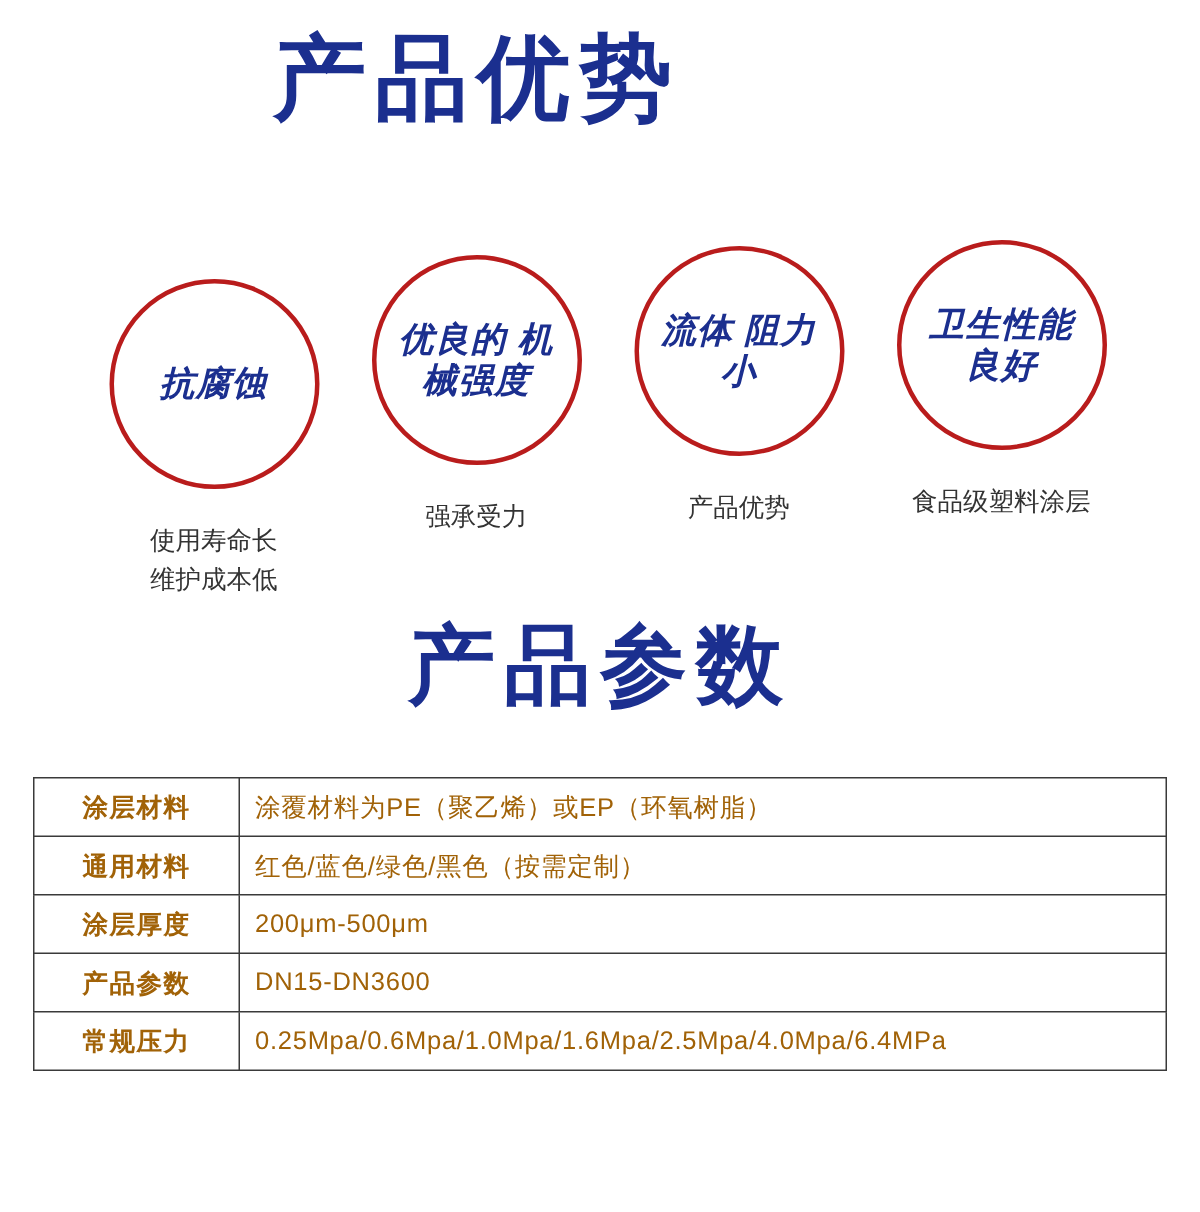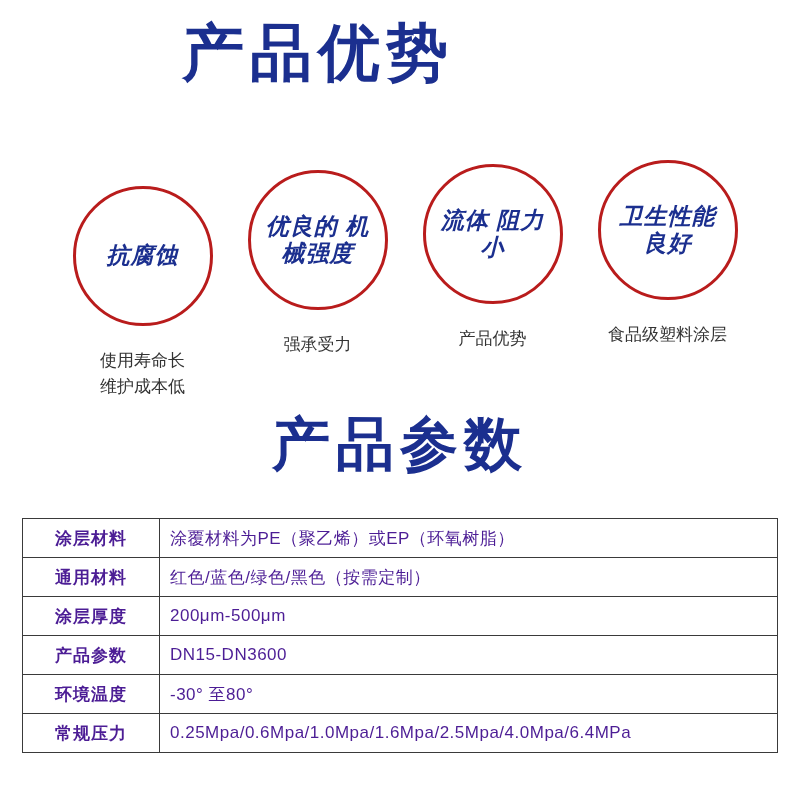--- a/index.html
+++ b/index.html
@@ -101,21 +101,21 @@
     top: 518px;
     width: 756px;
     border-collapse: collapse;
     table-layout: fixed;
   }
   .param-table td {
     border: 1px solid #3a3a3a;
     height: 38px;
     padding: 0 10px;
     font-size: 17px;
-    color: #4c1d95;
+    color: #a16207;
     vertical-align: middle;
   }
   .param-table td.label {
     width: 116px;
     font-weight: bold;
     text-align: center;
     letter-spacing: 1px;
   }
   .param-table td.value {
     letter-spacing: 0.5px;
@@ -178,23 +178,19 @@
       </tr>
       <tr>
         <td class="label">涂层厚度</td>
         <td class="value">200μm-500μm</td>
       </tr>
       <tr>
         <td class="label">产品参数</td>
         <td class="value">DN15-DN3600</td>
       </tr>
       <tr>
-        <td class="label">环境温度</td>
-        <td class="value">-30° 至80°</td>
-      </tr>
-      <tr>
         <td class="label">常规压力</td>
         <td class="value">0.25Mpa/0.6Mpa/1.0Mpa/1.6Mpa/2.5Mpa/4.0Mpa/6.4MPa</td>
       </tr>
     </tbody>
   </table>
 
 </div>
 
 </body></html>

